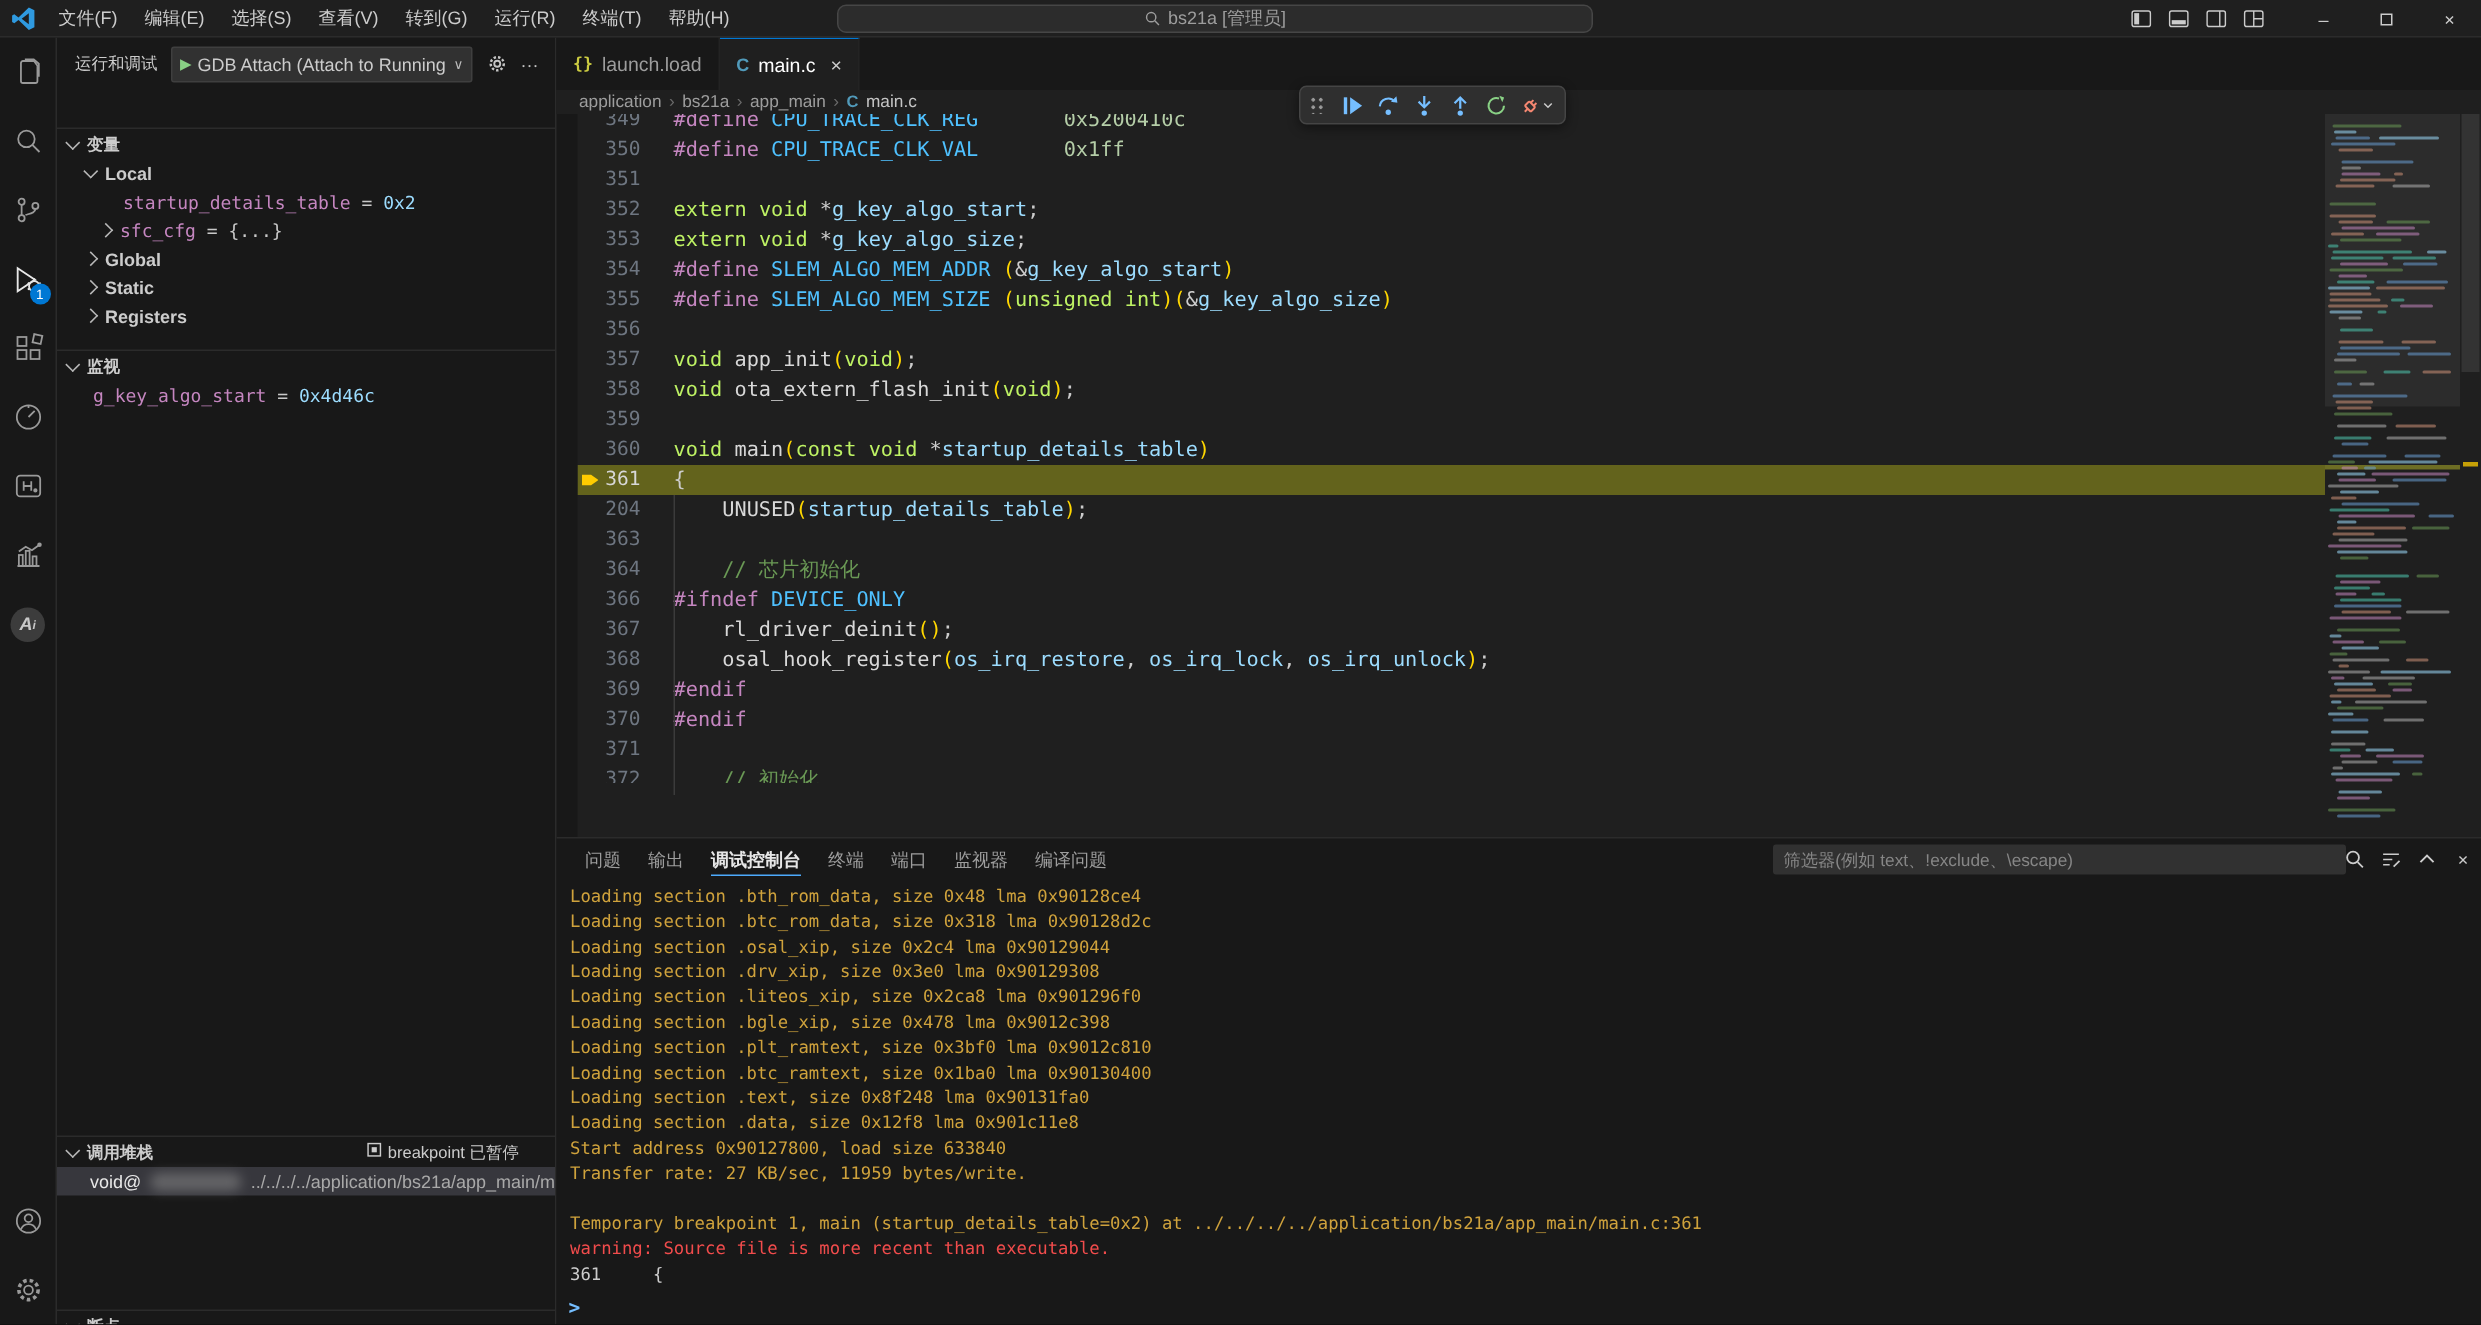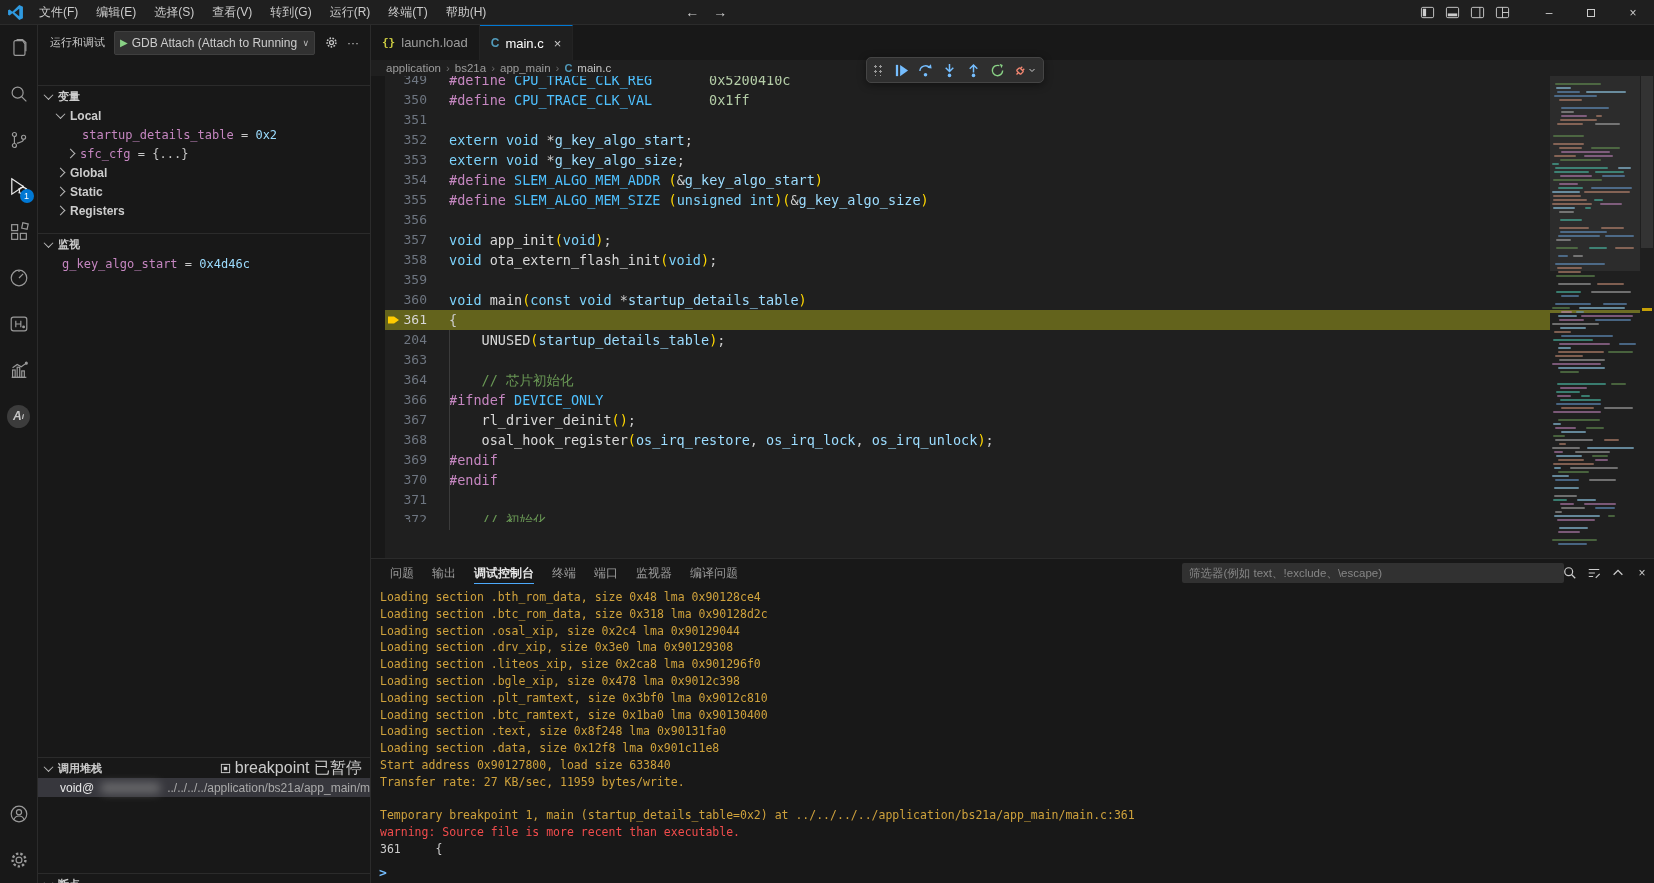--- a/index.html
+++ b/index.html
@@ -46,22 +46,22 @@
   .chev{width:7px;height:7px;border-right:1.3px solid #b8b8b8;border-bottom:1.3px solid #b8b8b8;
         display:inline-block;flex:none;margin:0 6px 0 3px}
   .chev.down{transform:rotate(45deg) translate(-1px,-1px)}
   .chev.right{transform:rotate(-45deg)}
   .trow{height:19px;display:flex;align-items:center;font-size:12px;white-space:nowrap}
   .mono{font-family:"DejaVu Sans Mono",monospace;font-size:12px}
   .vname{color:#c586c0}
   .vval{color:#9cdcfe}
   .veq{color:#c8c8c8}
   .scope{font-weight:bold;color:#cccccc}
-  .badge-right{margin-left:auto;margin-right:8px;display:flex;align-items:center;gap:4px;
-               font-weight:normal;font-size:16px;color:#cccccc}
+  .badge-right{margin-left:auto;margin-right:24px;display:flex;align-items:flex-start;gap:4px;
+               font-weight:normal;font-size:11px;color:#cccccc}
   .frame-row{background:#37373d;height:19px;display:flex;align-items:center;padding-left:22px;font-size:12px}
   .blur-pill{display:inline-block;width:64px;height:12px;margin:0 6px;border-radius:6px;background:#8a8a8a;
              filter:blur(4px);opacity:.55}
   .frame-path{color:#a9a9a9;white-space:nowrap;overflow:hidden}
   
   .tabsbar{position:absolute;left:371px;top:25px;right:0;height:35px;background:#181818;display:flex;z-index:15}
   .tab{display:flex;align-items:center;gap:6px;padding:0 11px;font-size:13px;color:#9d9d9d;
        background:#181818;border-right:1px solid #232323;height:100%}
   .tab.active{background:#1f1f1f;color:#ffffff;border-top:1px solid #0078d4}
   .ficon-json{color:#cbcb41;font-family:"DejaVu Sans Mono",monospace;font-size:11px;font-weight:bold}
@@ -75,21 +75,21 @@
   .code-lines{position:absolute;left:0;right:104px;top:-6px}
   .cl{height:20px;display:flex;align-items:center;white-space:pre;
       font-family:"DejaVu Sans Mono",monospace;font-size:13.5px;line-height:20px}
   .cl .ln{flex:none;width:38px;margin-left:4px;margin-right:22px;text-align:right;color:#6e7681;font-size:13px}
   .cl.cur{background:#63631c}
   .cl.cur .ln{color:#d7d7d7}
   .cl.partial{height:12px;overflow:hidden;align-items:flex-start}
   .cur-arrow{position:absolute;left:3px;width:11px;height:10px;background:#ffcc00;
              clip-path:polygon(0 15%,55% 15%,100% 50%,55% 85%,0 85%)}
   .indent-guide{position:absolute;left:64px;width:1px;background:#3b3b3b}
-  .tk-pp{color:#c586c0}.tk-mac{color:#4fc1ff}.tk-num{color:#b5cea8}.tk-kw{color:#7dd3fc}
+  .tk-pp{color:#c586c0}.tk-mac{color:#4fc1ff}.tk-num{color:#b5cea8}.tk-kw{color:#bef264}
   .tk-var{color:#9cdcfe}.tk-pl{color:#cccccc}.tk-cm{color:#6a9955}.tk-b1{color:#ffd700}.tk-fn{color:#d8d8d8}
   .minimap{position:absolute;right:14px;top:0;width:90px;bottom:0;background:#1f1f1f}
   .mm-slider{position:absolute;left:0;right:0;top:0;height:195px;background:rgba(255,255,255,.06)}
   .mm-cur{position:absolute;left:0;right:0;top:234px;height:3px;background:#6d6d24}
   .vscroll{position:absolute;right:0;top:0;width:14px;bottom:0}
   .vthumb{position:absolute;left:1px;right:1px;top:0;height:172px;background:rgba(121,121,121,.22)}
   .vmark{position:absolute;left:2px;right:2px;top:232px;height:3px;background:rgba(255,204,0,.75)}
   
   .dbgbar{position:absolute;left:866px;top:57px;width:178px;height:26px;background:#2f2f2f;
           border:1px solid #454545;border-radius:5px;box-shadow:0 2px 8px rgba(0,0,0,.45);
@@ -131,20 +131,27 @@
         <div class="menu-item">选择(S)</div>
         <div class="menu-item">查看(V)</div>
         <div class="menu-item">转到(G)</div>
         <div class="menu-item">运行(R)</div>
         <div class="menu-item">终端(T)</div>
         <div class="menu-item">帮助(H)</div>
       </div>
     <div class="nav-arrows">
       <span>←</span>
       <span>→</span>
+    </div>
+    <div class="cmd-center">
+      <svg width="11" height="11" viewBox="0 0 16 16">
+        <circle cx="6.5" cy="6.5" r="4.5" fill="none" stroke="#9d9d9d" stroke-width="1.4"></circle>
+        <line x1="10" y1="10" x2="14" y2="14" stroke="#9d9d9d" stroke-width="1.4"></line>
+      </svg>
+      <span>bs21a [管理员]</span>
     </div>
     <div class="titlebar-right">
       <div class="layout-icons">
         <svg width="15" height="15" viewBox="0 0 16 16">
           <rect x="1.5" y="2.5" width="13" height="11" rx="1.5" fill="none" stroke="#cccccc"></rect>
           <rect x="3" y="4" width="3.5" height="8" fill="#cccccc"></rect>
         </svg>
         <svg width="15" height="15" viewBox="0 0 16 16">
           <rect x="1.5" y="2.5" width="13" height="11" rx="1.5" fill="none" stroke="#cccccc"></rect>
           <rect x="3" y="9" width="10" height="3" fill="#cccccc"></rect>

